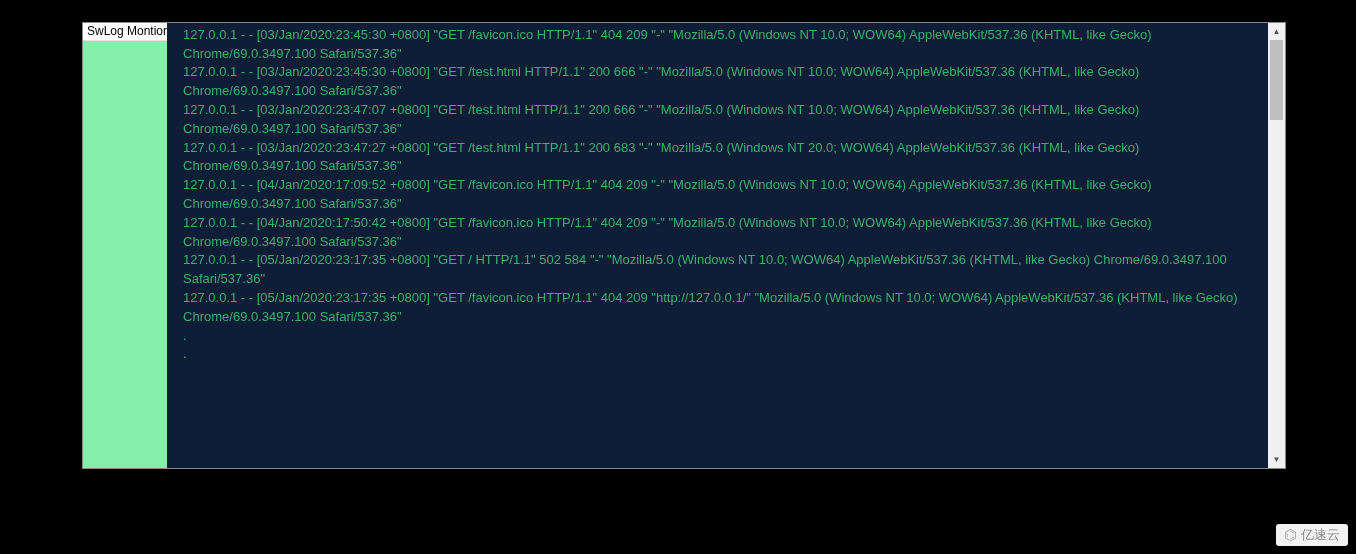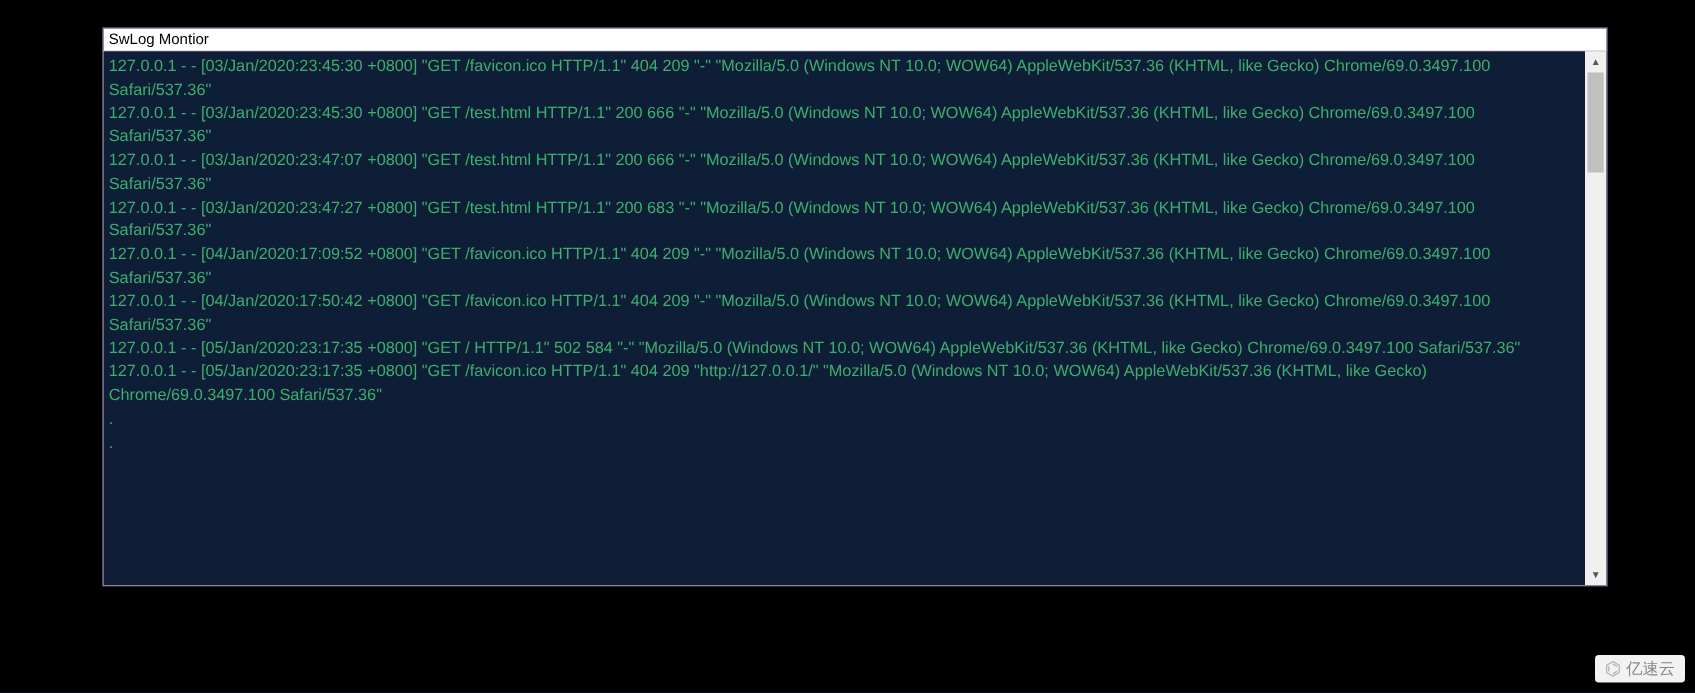--- a/index.html
+++ b/index.html
@@ -14,24 +14,24 @@
       height: 554px;
       overflow: hidden;
       position: relative;
     }
     .window {
       position: absolute;
       left: 82px;
       top: 22px;
       width: 1204px;
       height: 447px;
-      background: #4c1d95;
+      background: #86efac;
       border: 1px solid #888;
       display: flex;
-      flex-direction: column;
+      flex-direction: row;
     }
     .titlebar {
       height: 18px;
       background: #ffffff;
       border-bottom: 1px solid #e0e0e0;
       padding-left: 4px;
       font-size: 12px;
       color: #000;
       line-height: 17px;
       flex-shrink: 0;
@@ -48,20 +48,21 @@
       font-family: Arial, sans-serif;
       font-size: 13px;
       line-height: 18.8px;
       padding: 0 4px 2px 4px;
       overflow: hidden;
       position: relative;
     }
     .log-line {
       white-space: pre-wrap;
       word-break: break-word;
+      margin-left: 12px;
     }
     .log-line.partial-top {
       margin-top: -16px;
       color: #3DAE6E;
     }
     .scrollbar {
       width: 17px;
       background: #f0f0f0;
       position: relative;
       flex-shrink: 0;
@@ -112,21 +113,21 @@
   <div class="titlebar">
     <span>SwLog Montior</span>
   </div>
   <div class="log-container">
     <div class="log-area">
       <div class="log-line partial-top">Chrome/69.0.3497.100 Safari/537.36"</div>
       <div id="log-lines">
           <div class="log-line">127.0.0.1 - - [03/Jan/2020:23:45:30 +0800] "GET /favicon.ico HTTP/1.1" 404 209 "-" "Mozilla/5.0 (Windows NT 10.0; WOW64) AppleWebKit/537.36 (KHTML, like Gecko) Chrome/69.0.3497.100 Safari/537.36"</div>
           <div class="log-line">127.0.0.1 - - [03/Jan/2020:23:45:30 +0800] "GET /test.html HTTP/1.1" 200 666 "-" "Mozilla/5.0 (Windows NT 10.0; WOW64) AppleWebKit/537.36 (KHTML, like Gecko) Chrome/69.0.3497.100 Safari/537.36"</div>
           <div class="log-line">127.0.0.1 - - [03/Jan/2020:23:47:07 +0800] "GET /test.html HTTP/1.1" 200 666 "-" "Mozilla/5.0 (Windows NT 10.0; WOW64) AppleWebKit/537.36 (KHTML, like Gecko) Chrome/69.0.3497.100 Safari/537.36"</div>
-          <div class="log-line">127.0.0.1 - - [03/Jan/2020:23:47:27 +0800] "GET /test.html HTTP/1.1" 200 683 "-" "Mozilla/5.0 (Windows NT 10.0; WOW64) AppleWebKit/537.36 (KHTML, like Gecko) Chrome/69.0.3497.100 Safari/537.36"</div>
+          <div class="log-line">127.0.0.1 - - [03/Jan/2020:23:47:27 +0800] "GET /test.html HTTP/1.1" 200 683 "-" "Mozilla/5.0 (Windows NT 20.0; WOW64) AppleWebKit/537.36 (KHTML, like Gecko) Chrome/69.0.3497.100 Safari/537.36"</div>
           <div class="log-line">127.0.0.1 - - [04/Jan/2020:17:09:52 +0800] "GET /favicon.ico HTTP/1.1" 404 209 "-" "Mozilla/5.0 (Windows NT 10.0; WOW64) AppleWebKit/537.36 (KHTML, like Gecko) Chrome/69.0.3497.100 Safari/537.36"</div>
           <div class="log-line">127.0.0.1 - - [04/Jan/2020:17:50:42 +0800] "GET /favicon.ico HTTP/1.1" 404 209 "-" "Mozilla/5.0 (Windows NT 10.0; WOW64) AppleWebKit/537.36 (KHTML, like Gecko) Chrome/69.0.3497.100 Safari/537.36"</div>
           <div class="log-line">127.0.0.1 - - [05/Jan/2020:23:17:35 +0800] "GET / HTTP/1.1" 502 584 "-" "Mozilla/5.0 (Windows NT 10.0; WOW64) AppleWebKit/537.36 (KHTML, like Gecko) Chrome/69.0.3497.100 Safari/537.36"</div>
           <div class="log-line">127.0.0.1 - - [05/Jan/2020:23:17:35 +0800] "GET /favicon.ico HTTP/1.1" 404 209 "http://127.0.0.1/" "Mozilla/5.0 (Windows NT 10.0; WOW64) AppleWebKit/537.36 (KHTML, like Gecko) Chrome/69.0.3497.100 Safari/537.36"</div>
           <div class="log-line">.</div>
           <div class="log-line">.</div>
         </div>
     </div>
     <div class="scrollbar">
       <div class="scroll-up">

